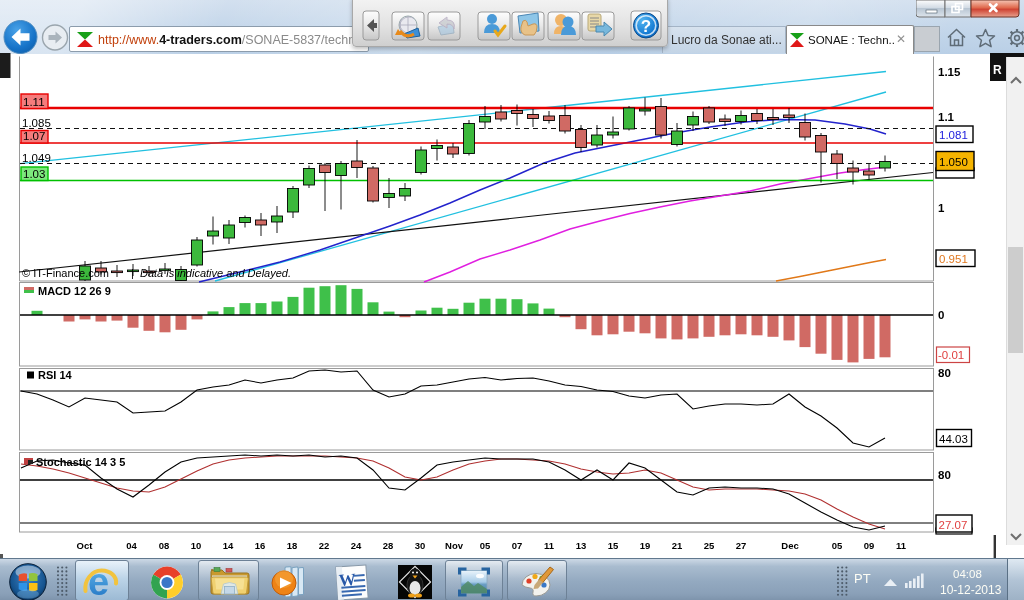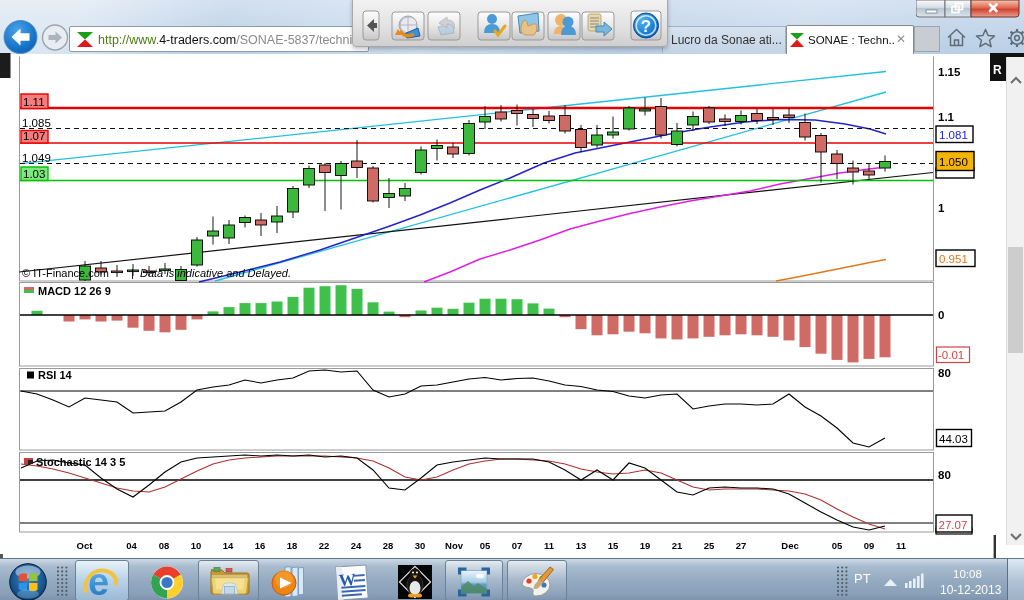--- a/index.html
+++ b/index.html
@@ -4,21 +4,21 @@
 *{margin:0;padding:0;box-sizing:border-box}
 body{font-family:"Liberation Sans",sans-serif}
 #screen{position:relative;width:1024px;height:600px;overflow:hidden;background:#fff}
 #chrome{position:absolute;left:0;top:0;width:1024px;height:54px;
  background:linear-gradient(180deg,#d3e0ef 0%,#c6d8eb 45%,#b9cfe6 100%);}
 #chrome .sheen{position:absolute;inset:0;
  background:linear-gradient(115deg,rgba(255,255,255,.45) 8%,rgba(255,255,255,0) 22%,rgba(255,255,255,.28) 42%,rgba(255,255,255,0) 60%,rgba(255,255,255,.18) 78%,rgba(255,255,255,0) 92%);}
 .addr{position:absolute;left:69px;top:26px;width:300px;height:26px;background:#fff;
  border:1px solid #8c9cac;border-radius:2px}
 .url{position:absolute;left:28px;top:6px;font-size:12.5px;color:#8a8a8a;white-space:nowrap}
-.url b{color:#111;font-weight:normal}
+.url b{color:#111;font-weight:bold}
 .tab-inactive{position:absolute;left:662px;top:26px;width:124px;height:27px;
  background:linear-gradient(180deg,#d7e2ee,#c3d4e6);border:1px solid #a4b4c6;border-bottom:none}
 .tab-inactive span{position:absolute;left:8px;top:6px;font-size:12px;color:#333;white-space:nowrap}
 .tab-active{position:absolute;left:786px;top:25px;width:128px;height:29px;background:#fff;
  border:1px solid #898989;border-bottom:none;border-radius:2px 2px 0 0}
 .tab-active .t{position:absolute;left:21px;top:8px;font-size:11.5px;color:#111;white-space:nowrap;max-width:88px;overflow:hidden}
 .tab-active .x{position:absolute;left:109px;top:6px;font-size:12px;color:#909090}
 .newtab{position:absolute;left:914px;top:26px;width:26px;height:26px;background:#c9cdd2;border:1px solid #9aa5af}
 #taskbar{position:absolute;left:0;top:558px;width:1024px;height:42px;
  background:linear-gradient(180deg,#cdd9e6 0%,#a9bccf 18%,#93a9c0 55%,#8aa0b8 85%,#7e94ac 100%);
@@ -61,21 +61,21 @@
             <stop offset="0.6" stop-color="#1673c8"></stop>
             <stop offset="1" stop-color="#0b569e"></stop>
           </radialGradient>
         </defs>
 <circle cx="18.5" cy="19" r="16.5" fill="url(#bk)" stroke="#4f8cc0"></circle>
 <path d="M9.5,19 l9,-8.5 v4.8 h9 v7.4 h-9 v4.8 z" fill="#fff"></path>
 <circle cx="53" cy="19.5" r="12.5" fill="#e8edf2" stroke="#9aa5ad" stroke-width="1.4"></circle>
 <path d="M60,19.5 l-6.5,-6 v3.5 h-7 v5 h7 v3.5 z" fill="#aab4bc"></path>
 </svg>
 <div class="addr">
-        <span class="url"><span style="color:#4d7c0f">http://www.</span><b>4-traders.com</b>/SONAE-5837/technic</span>
+        <span class="url"><span style="color:#c2410c">http://www.</span><b>4-traders.com</b>/SONAE-5837/technic</span>
 <svg width="17" height="17" style="position:absolute;left:7px;top:4px">
 <polygon points="0,1 16,1 8,8.5" fill="#18a018"></polygon>
           <polygon points="0,16 16,16 8,8.5" fill="#e01818"></polygon>
 <polygon points="0,1 0,5 16,16 16,12" fill="#fff" opacity="0"></polygon>
         </svg>
       </div>
 <div class="tab-inactive">
         <span>Lucro da Sonae ati...</span>
       </div>
 <div class="tab-active">
@@ -576,14 +576,14 @@
         <g fill="#e9eff5">
           <rect x="905" y="24" width="2.6" height="5"></rect>
           <rect x="909" y="22" width="2.6" height="7"></rect>
           <rect x="913" y="19.5" width="2.6" height="9.5"></rect>
           <rect x="917" y="17" width="2.6" height="12"></rect>
           <rect x="921" y="14.5" width="2.6" height="14.5"></rect>
         </g>
       </svg>
 </div>
 <div class="tray-txt" style="left:854px;top:571px">PT</div>
-<div class="tray-txt" style="left:953px;top:568px;font-size:11.5px">10:08</div>
+<div class="tray-txt" style="left:953px;top:568px;font-size:11.5px">04:08</div>
 <div class="tray-txt" style="left:940px;top:583px;font-size:12px">10-12-2013</div>
 </div>
 </body></html>

